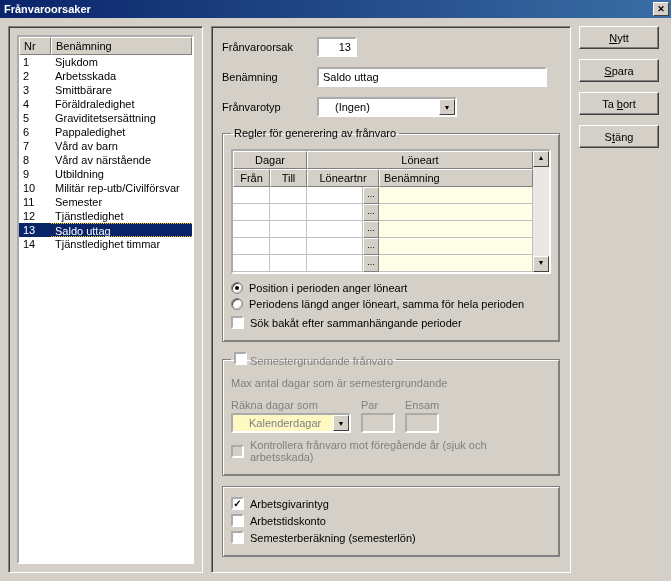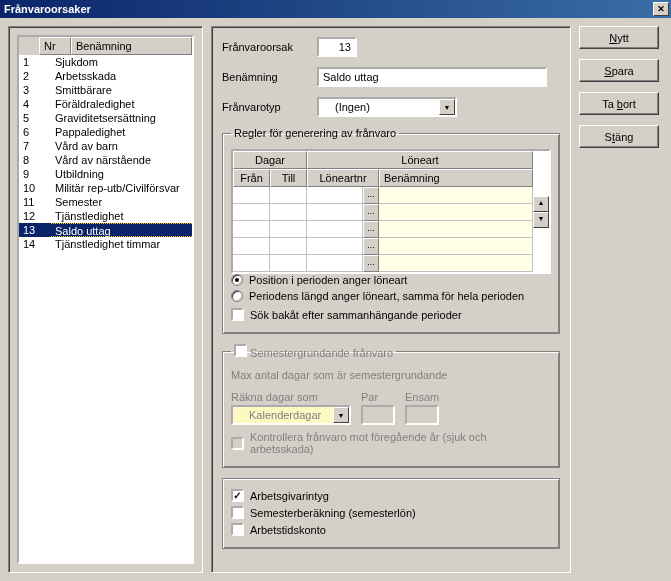--- a/index.html
+++ b/index.html
@@ -60,21 +60,20 @@
   .list-wrap {
     border: 2px inset #fff;
     background: #fff;
     height: 100%;
     overflow: hidden;
   }
   .list-headers {
     display: flex;
     background: #d4d0c8;
     height: 18px;
-    padding-left: 20px;
   }
   .list-header {
     border: 1px solid #fff;
     border-right-color: #808080;
     border-bottom-color: #808080;
     padding: 2px 4px;
     font-size: 11px;
   }
   .hdr-nr { width: 32px; }
   .hdr-ben { flex: 1; }
@@ -145,21 +144,21 @@
     margin: 0 0 10px 0;
     padding: 10px 8px 8px 8px;
     font-size: 11px;
   }
   fieldset.disabled legend, fieldset.disabled .gray-text { color: #808080; }
   legend { padding: 0 3px; }
   .rules-grid {
     display: flex;
     border: 2px inset #fff;
     background: #fff;
-    align-items: center;
+    margin-bottom: 8px;
   }
   .rules-table { flex: 1; }
   .grid-hdr-row { display: flex; height: 18px; }
   .grid-hdr {
     border: 1px solid #fff;
     border-right-color: #808080;
     border-bottom-color: #808080;
     background: #d4d0c8;
     text-align: center;
     line-height: 16px;
@@ -447,25 +446,25 @@
       </div>
     </fieldset>
 
     <fieldset>
       <div class="check-row">
         <span class="checkbox checked"></span>
         <span>Arbetsgivarintyg</span>
       </div>
       <div class="check-row">
         <span class="checkbox"></span>
-        <span>Semesterberäkning (semesterlön)</span>
+        <span>Arbetstidskonto</span>
       </div>
       <div class="check-row">
         <span class="checkbox"></span>
-        <span>Arbetstidskonto</span>
+        <span>Semesterberäkning (semesterlön)</span>
       </div>
     </fieldset>
 
   </div>
 
   <div class="right-col">
     <button class="btn"><span class="underline">N</span><span>ytt</span></button>
     <button class="btn"><span class="underline">S</span><span>para</span></button>
     <button class="btn"><span>Ta </span><span class="underline">b</span><span>ort</span></button>
     <button class="btn"><span>S</span><span class="underline">t</span><span>äng</span></button>

